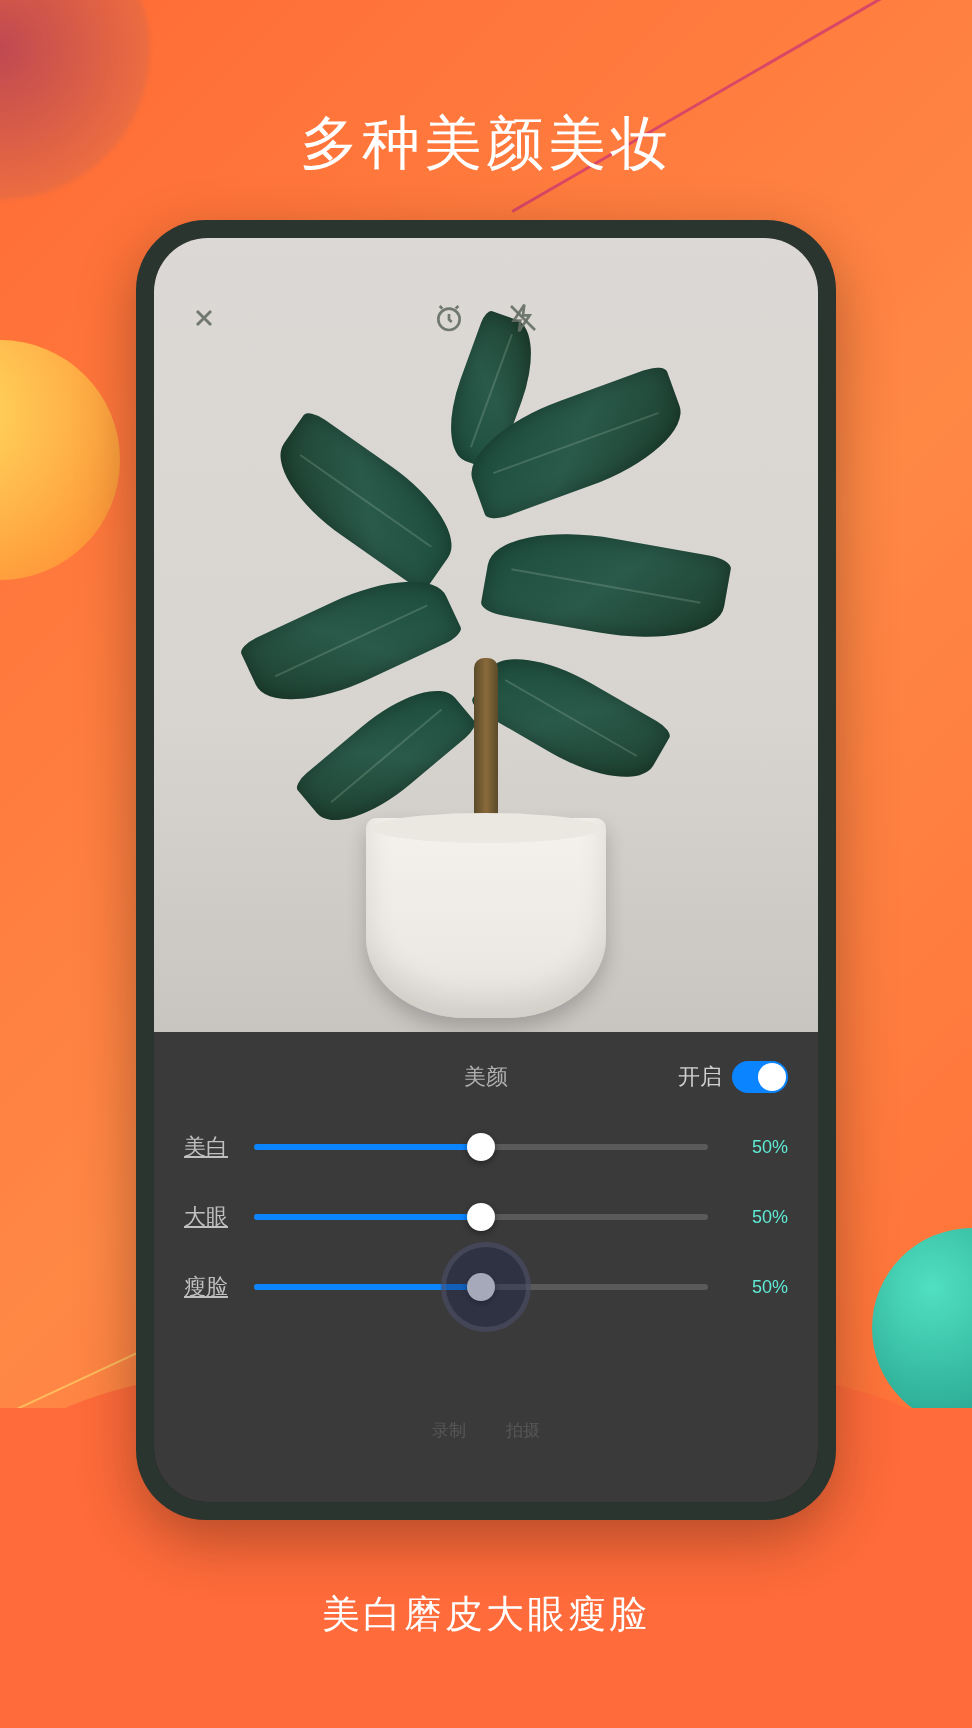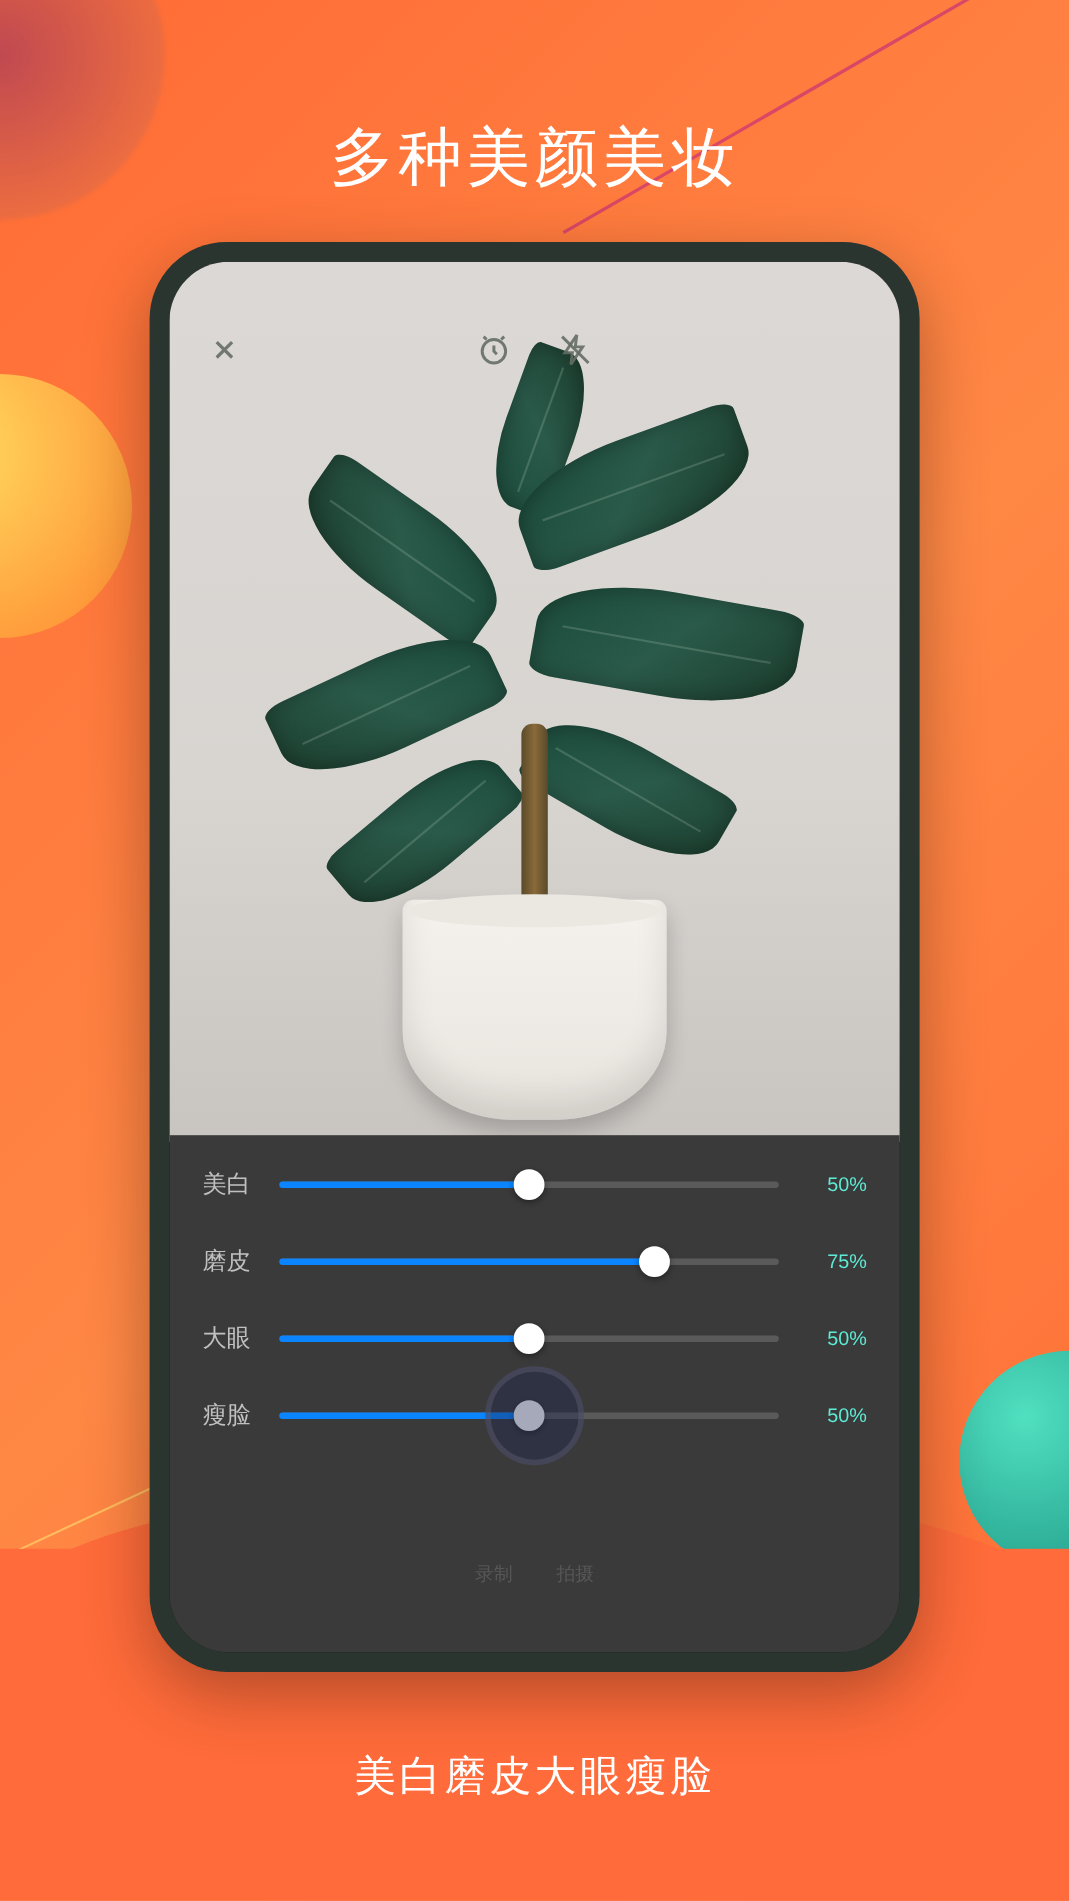--- a/index.html
+++ b/index.html
@@ -262,20 +262,21 @@
   display: flex;
   align-items: center;
   gap: 20px;
   margin-bottom: 40px;
 }
 .slider-label {
   color: #c0c0c0;
   font-size: 22px;
   width: 50px;
   flex-shrink: 0;
+  text-decoration: underline;
 }
 .slider-value {
   color: #5eead4;
   font-size: 18px;
   width: 60px;
   text-align: right;
   flex-shrink: 0;
 }
 .slider-track {
   flex: 1;
@@ -380,38 +381,37 @@
       </div>
     </div>
 
     <div class="controls">
       <div class="shutter-ghost"></div>
       <div class="mode-labels">
         <span class="mode-label">录制</span>
         <span class="mode-label">拍摄</span>
       </div>
 
+      <div class="controls-header">
+        <div class="controls-title">美颜</div>
+        <div class="toggle-group">
+          <span class="toggle-label">开启</span>
+          <div class="toggle"></div>
+        </div>
+      </div>
 
       <div class="slider-row">
         <div class="slider-label">美白</div>
         <div class="slider-track">
           <div class="slider-fill" style="width:50%"></div>
           <div class="slider-thumb" style="left:50%"></div>
         </div>
         <div class="slider-value">50%</div>
       </div>
 
-      <div class="slider-row">
-        <div class="slider-label">磨皮</div>
-        <div class="slider-track">
-          <div class="slider-fill" style="width:75%"></div>
-          <div class="slider-thumb" style="left:75%"></div>
-        </div>
-        <div class="slider-value">75%</div>
-      </div>
 
       <div class="slider-row">
         <div class="slider-label">大眼</div>
         <div class="slider-track">
           <div class="slider-fill" style="width:50%"></div>
           <div class="slider-thumb" style="left:50%"></div>
         </div>
         <div class="slider-value">50%</div>
       </div>
 

